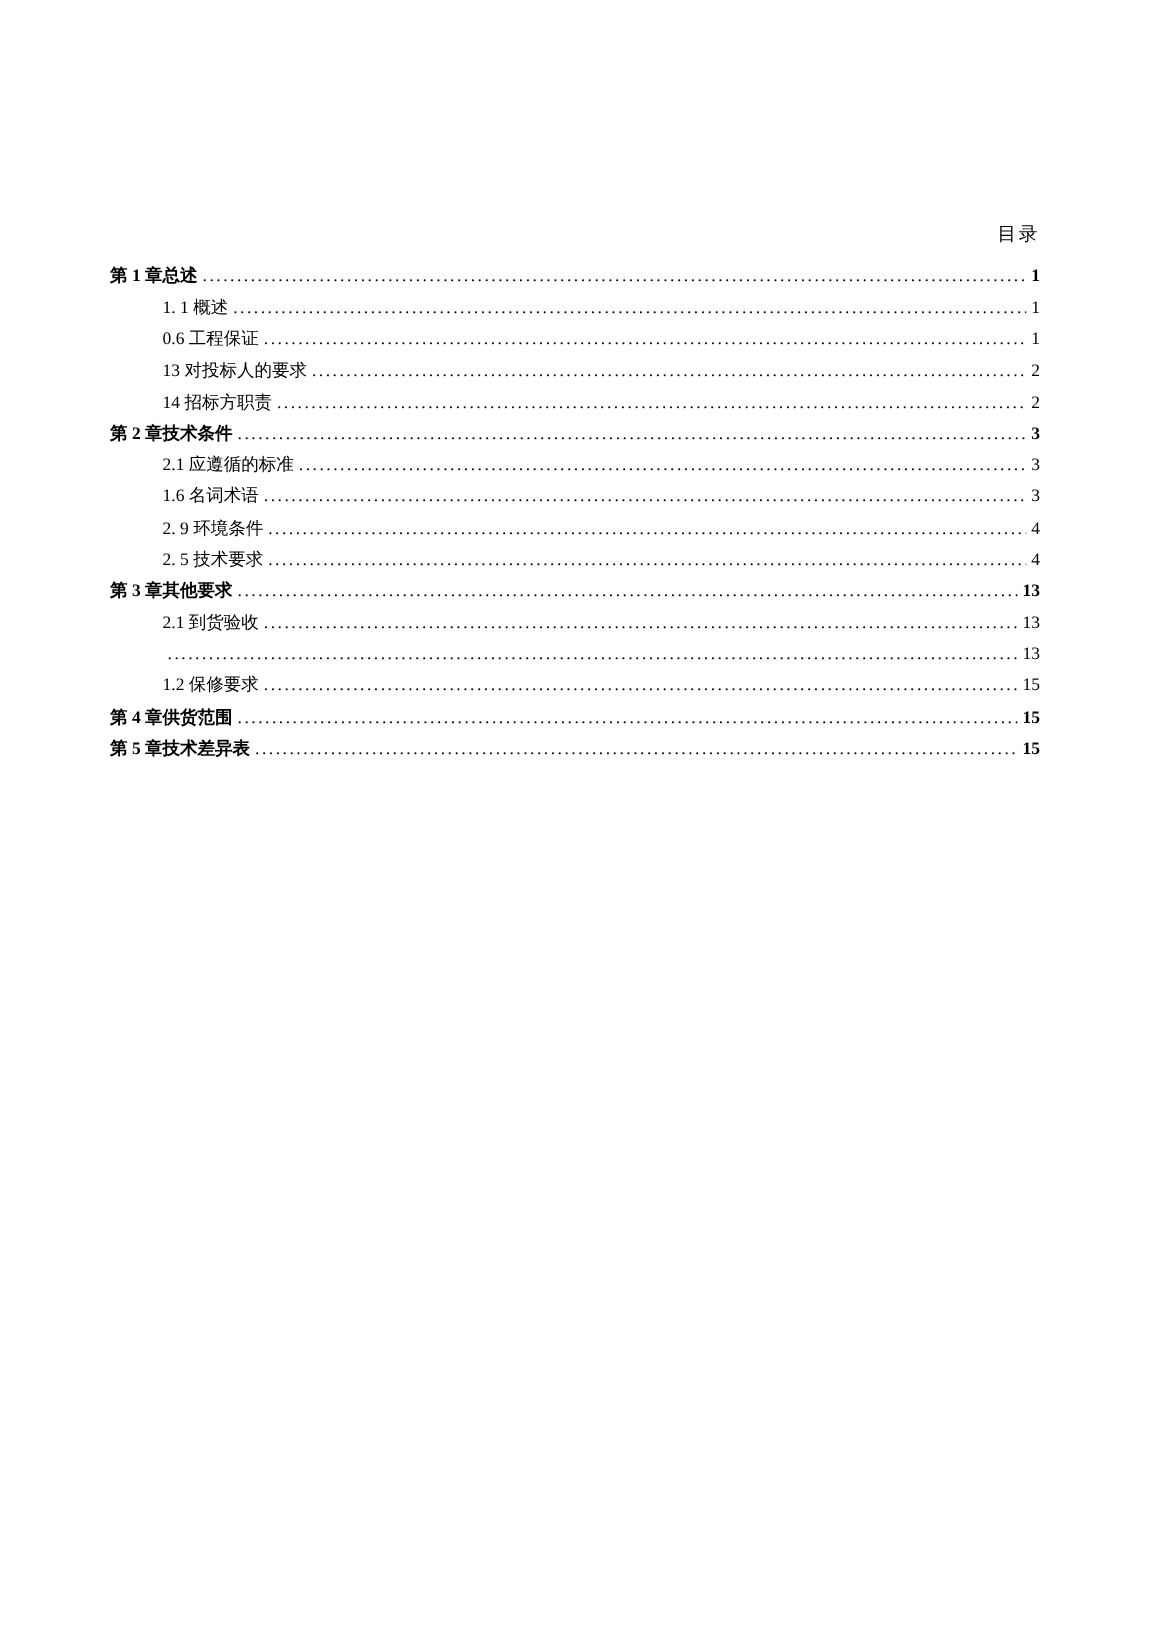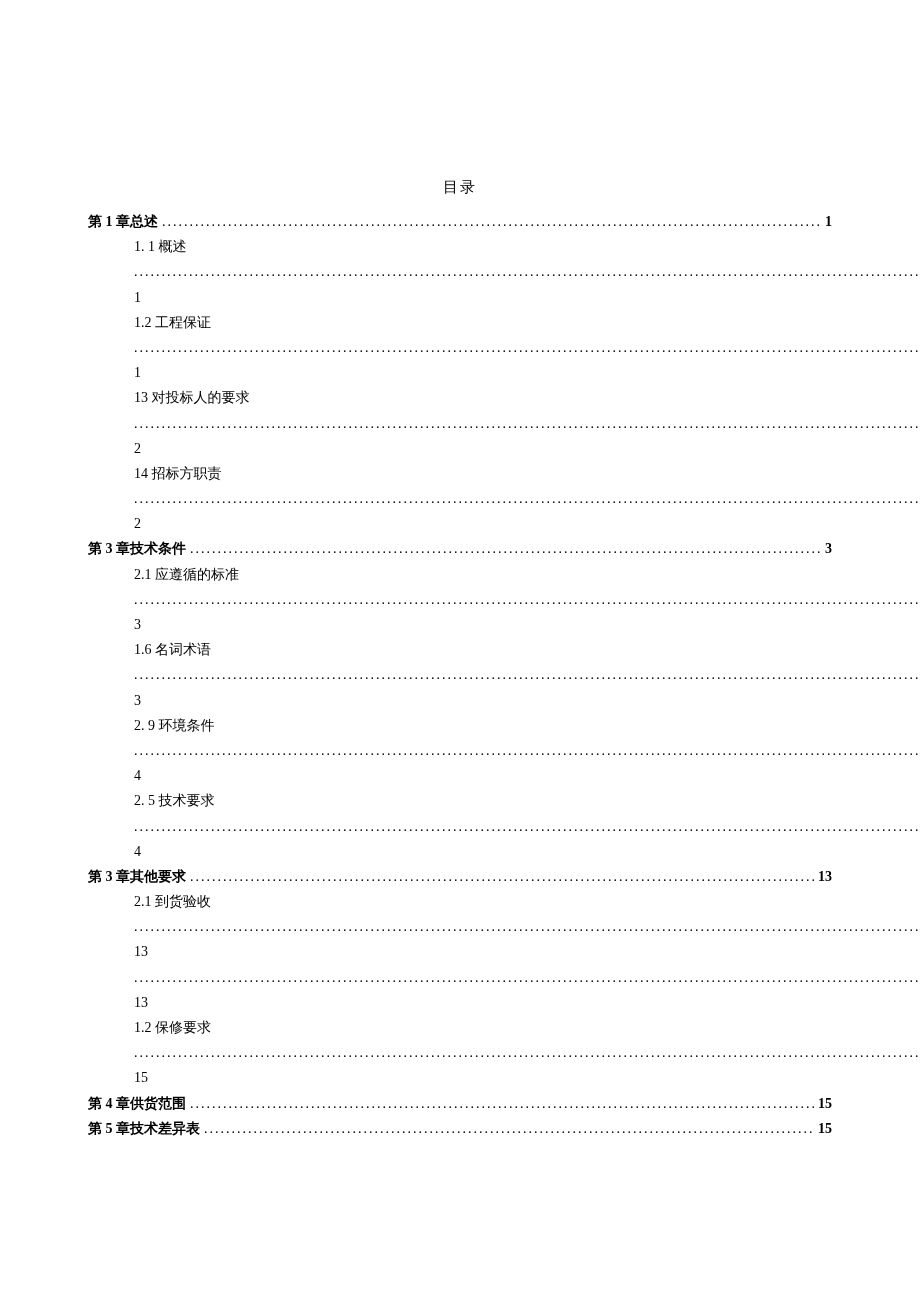--- a/index.html
+++ b/index.html
@@ -10,38 +10,37 @@
     body {
       background: #ffffff;
       width: 920px;
       height: 1301px;
       font-family: "SimSun", "宋体", serif;
       font-size: 14px;
       color: #000;
       padding: 178px 88px 0 88px;
     }
     .toc-title {
-      text-align: center;
+      text-align: right;
       font-size: 15px;
       margin-bottom: 12px;
       letter-spacing: 2px;
     }
     .toc-entry {
       display: flex;
       align-items: baseline;
       line-height: 1.8;
       white-space: nowrap;
     }
     .toc-entry.level-0 {
       padding-left: 0;
       justify-content: flex-end;
     }
     .toc-entry.level-1 {
       padding-left: 42px;
-      flex-direction: column;
     }
     .toc-label {
       flex: 0 0 auto;
     }
     .toc-dots {
       flex: 1 1 auto;
       overflow: hidden;
       letter-spacing: 2px;
       margin: 0 4px;
     }
@@ -66,36 +65,36 @@
       <span class="toc-label bold">第 1 章总述</span>
       <span class="toc-dots"></span>
       <span class="toc-page bold">1</span>
     </div>
     <div class="toc-entry level-1">
       <span class="toc-label">1.   1 概述</span>
       <span class="toc-dots"></span>
       <span class="toc-page">1</span>
     </div>
     <div class="toc-entry level-1">
-      <span class="toc-label">1.2 工程保证</span>
+      <span class="toc-label">0.6 工程保证</span>
       <span class="toc-dots"></span>
       <span class="toc-page">1</span>
     </div>
     <div class="toc-entry level-1">
       <span class="toc-label">13 对投标人的要求</span>
       <span class="toc-dots"></span>
       <span class="toc-page">2</span>
     </div>
     <div class="toc-entry level-1">
       <span class="toc-label">14 招标方职责</span>
       <span class="toc-dots"></span>
       <span class="toc-page">2</span>
     </div>
     <div class="toc-entry level-0">
-      <span class="toc-label bold">第 3 章技术条件</span>
+      <span class="toc-label bold">第 2 章技术条件</span>
       <span class="toc-dots"></span>
       <span class="toc-page bold">3</span>
     </div>
     <div class="toc-entry level-1">
       <span class="toc-label">2.1 应遵循的标准</span>
       <span class="toc-dots"></span>
       <span class="toc-page">3</span>
     </div>
     <div class="toc-entry level-1">
       <span class="toc-label">1.6 名词术语</span>

